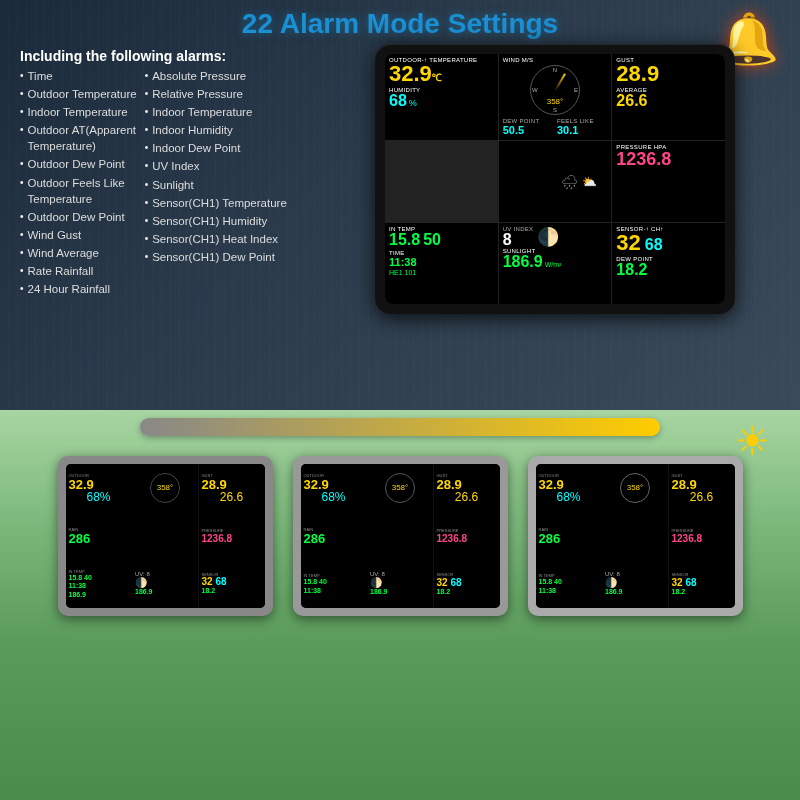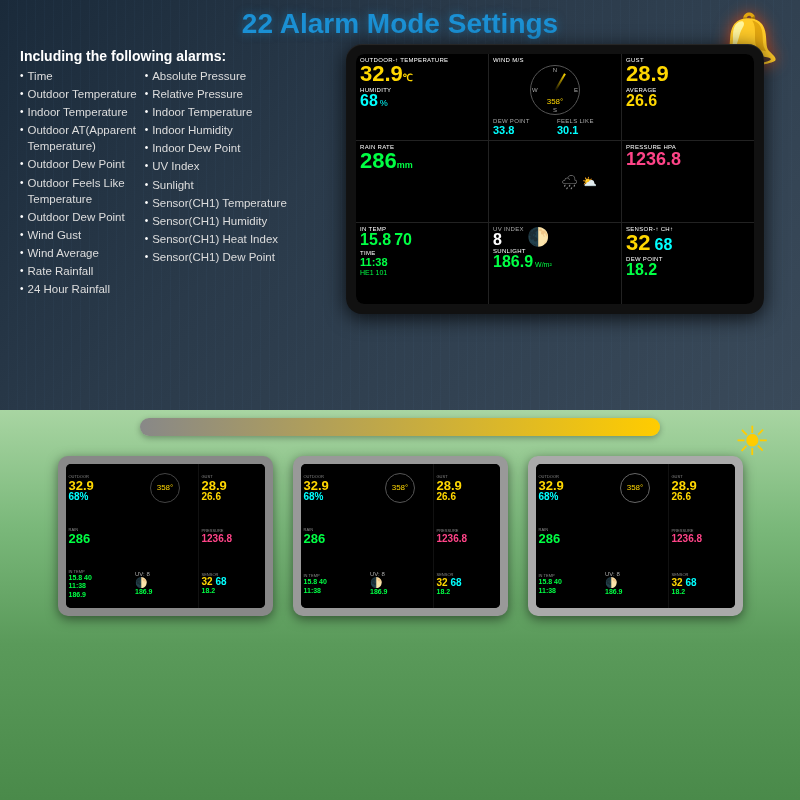--- a/index.html
+++ b/index.html
@@ -102,21 +102,21 @@
     
     .device-container {
       flex: 1;
       display: flex;
       justify-content: center;
       align-items: flex-start;
       padding-top: 0px;
     }
 
     .device {
-      width: 418px;
+      width: 360px;
       height: 270px;
       background: #111;
       border-radius: 16px;
       padding: 10px;
       box-shadow: 0 4px 20px rgba(0,0,0,0.8), inset 0 1px 1px rgba(255,255,255,0.1);
       position: relative;
     }
 
     .display {
       width: 100%;
@@ -341,24 +341,25 @@
     }
 
     .s-val-lg {
       font-size: 13px;
       font-weight: bold;
       line-height: 1;
       color: #ffd700;
     }
 
     .s-val-md {
-      font-size: 10px;
-      font-weight: bold;
+      font-size: 12px;
+      font-weight: normal;
       line-height: 1;
       color: #00ffff;
+      text-align: center;
     }
 
     .s-val-sm {
       font-size: 7px;
       font-weight: bold;
       line-height: 1.2;
       color: #00ff44;
     }
 
     .s-cyan { color: #00ffff; }
@@ -498,62 +499,58 @@
               <span class="compass-text compass-n">N</span>
               <span class="compass-text compass-s">S</span>
               <span class="compass-text compass-e">E</span>
               <span class="compass-text compass-w">W</span>
               <div class="compass-arrow"></div>
               <span style="font-size:8px;color:#ffd700;position:absolute;bottom:8px;">358°</span>
             </div>
             <div style="display:flex;gap:4px;margin-top:1px;">
               <div style="flex:1">
                 <div class="cell-label">DEW POINT</div>
-                <div class="cell-value-small cyan">33.8</div>
+                <div class="cell-value-small cyan">50.5</div>
               </div>
               <div style="flex:1">
                 <div class="cell-label">FEELS LIKE</div>
                 <div class="cell-value-small cyan">30.1</div>
               </div>
             </div>
           </div>
 
           <div class="cell cell-gust">
             <div class="cell-label white">GUST</div>
             <div class="cell-value-large yellow">28.9</div>
             <div style="margin-top:2px;">
               <div class="cell-label white">AVERAGE</div>
               <div class="cell-value-medium yellow">26.6</div>
             </div>
           </div>
 
-          <div class="cell cell-rain">
-            <div class="cell-label white">RAIN RATE</div>
-            <div class="cell-value-large green">286<span style="font-size:9px">mm</span></div>
-          </div>
 
           <div class="cell cell-weather" style="align-items:center;justify-content:center;">
             <div style="display:flex;gap:4px;align-items:center;flex-wrap:wrap;justify-content:center;">
               <span style="font-size:20px;">☁</span>
               <span style="font-size:16px;">🌤</span>
               <span style="font-size:14px;color:#888">🌧</span>
               <span style="font-size:12px;color:#aaa">⛅</span>
             </div>
           </div>
 
           <div class="cell cell-pressure">
             <div class="cell-label white">PRESSURE hPa</div>
             <div class="cell-value-large" style="color:#ff4488;font-size:18px;">1236.8</div>
           </div>
 
           <div class="cell cell-indoor">
             <div class="cell-label white">IN TEMP</div>
             <div style="display:flex;gap:3px;align-items:baseline;">
               <span class="cell-value-medium green">15.8</span>
-              <span class="cell-value-medium green">70</span>
+              <span class="cell-value-medium green">50</span>
             </div>
             <div style="margin-top:2px;">
               <div class="cell-label white">TIME</div>
               <div class="cell-value-small green">11:38</div>
               <div style="font-size:7px;color:#00ff44;">HE1 101</div>
             </div>
           </div>
 
           <div class="cell cell-uv">
             <div style="display:flex;gap:4px;">

